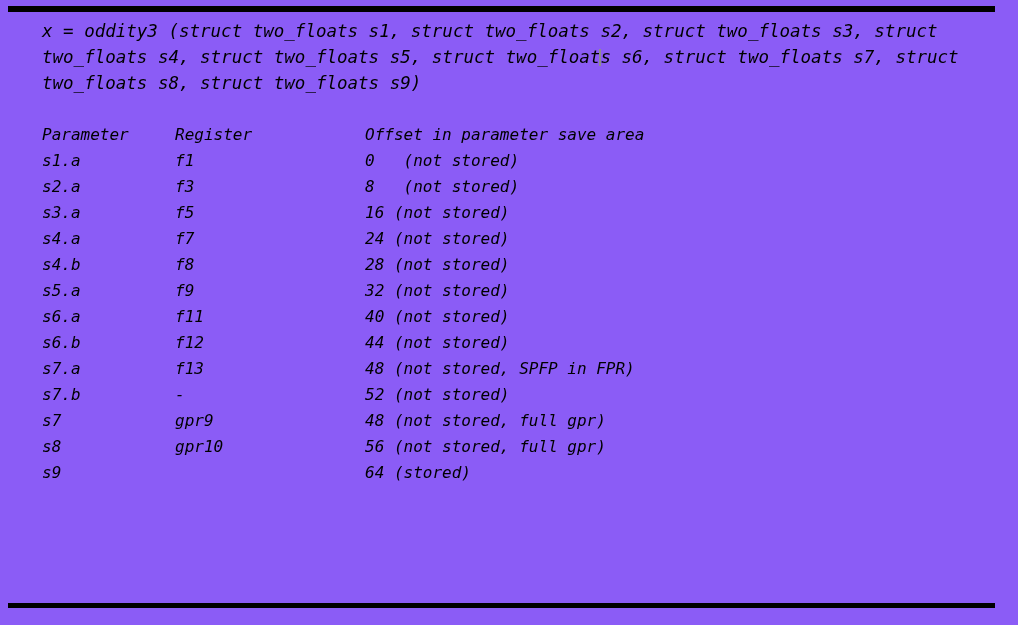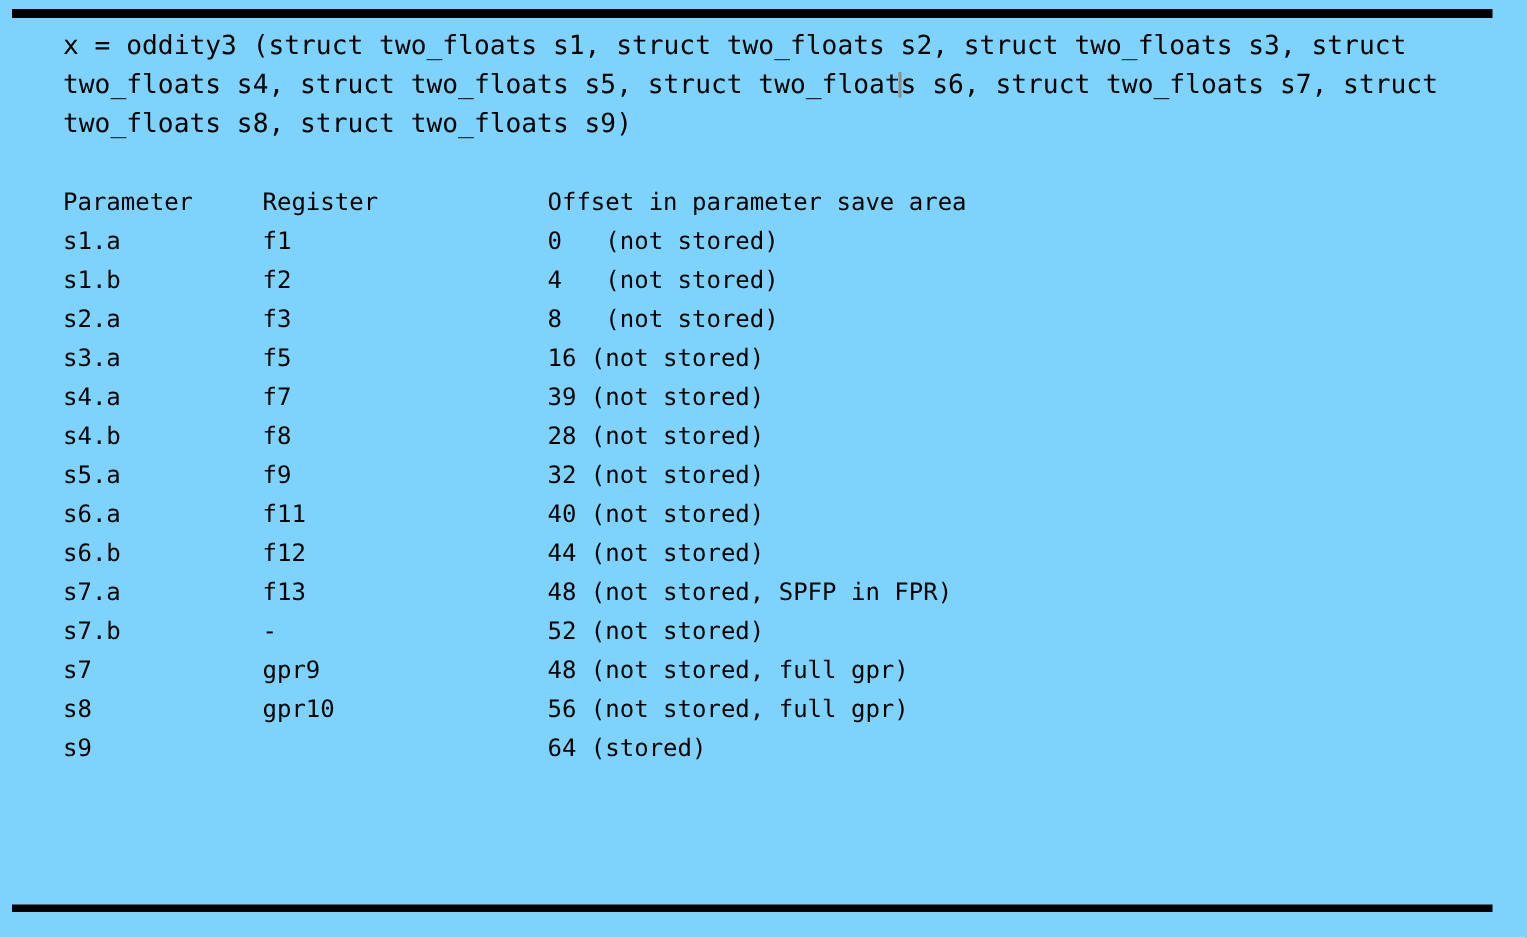--- a/index.html
+++ b/index.html
@@ -11,21 +11,22 @@
     width: 1018px;
     height: 625px;
     overflow: hidden;
     font-family: "DejaVu Sans Mono", "Liberation Mono", monospace;
     color: #000000;
   }
   .page {
     position: relative;
     width: 1018px;
     height: 625px;
-    background: #7dd3fc;
+    background: #8b5cf6;
+    font-style: italic;
   }
   .rule {
     position: absolute;
     left: 8px;
     width: 987px;
     background: #000000;
   }
   .rule-top {
     top: 6px;
     height: 6px;
@@ -106,29 +107,28 @@
 <span>two_floats s8, struct two_floats s9)</span></div>
 
     <div class="spacer"></div>
 
     <div class="table">
 
       <div class="row"><span class="col-param">Parameter</span><span class="col-reg-head">Register</span><span class="col-offset-head">Offset in parameter save area</span></div>
 
       <div class="row"><span class="col-param">s1.a</span><span class="col-reg">f1</span><span class="col-offset">0   (not stored)</span></div>
 
-      <div class="row"><span class="col-param">s1.b</span><span class="col-reg">f2</span><span class="col-offset">4   (not stored)</span></div>
 
       <div class="row"><span class="col-param">s2.a</span><span class="col-reg">f3</span><span class="col-offset">8   (not stored)</span></div>
 
 
       <div class="row"><span class="col-param">s3.a</span><span class="col-reg">f5</span><span class="col-offset">16 (not stored)</span></div>
 
 
-      <div class="row"><span class="col-param">s4.a</span><span class="col-reg">f7</span><span class="col-offset">39 (not stored)</span></div>
+      <div class="row"><span class="col-param">s4.a</span><span class="col-reg">f7</span><span class="col-offset">24 (not stored)</span></div>
 
       <div class="row"><span class="col-param">s4.b</span><span class="col-reg">f8</span><span class="col-offset">28 (not stored)</span></div>
 
       <div class="row"><span class="col-param">s5.a</span><span class="col-reg">f9</span><span class="col-offset">32 (not stored)</span></div>
 
 
       <div class="row"><span class="col-param">s6.a</span><span class="col-reg">f11</span><span class="col-offset">40 (not stored)</span></div>
 
       <div class="row"><span class="col-param">s6.b</span><span class="col-reg">f12</span><span class="col-offset">44 (not stored)</span></div>
 

